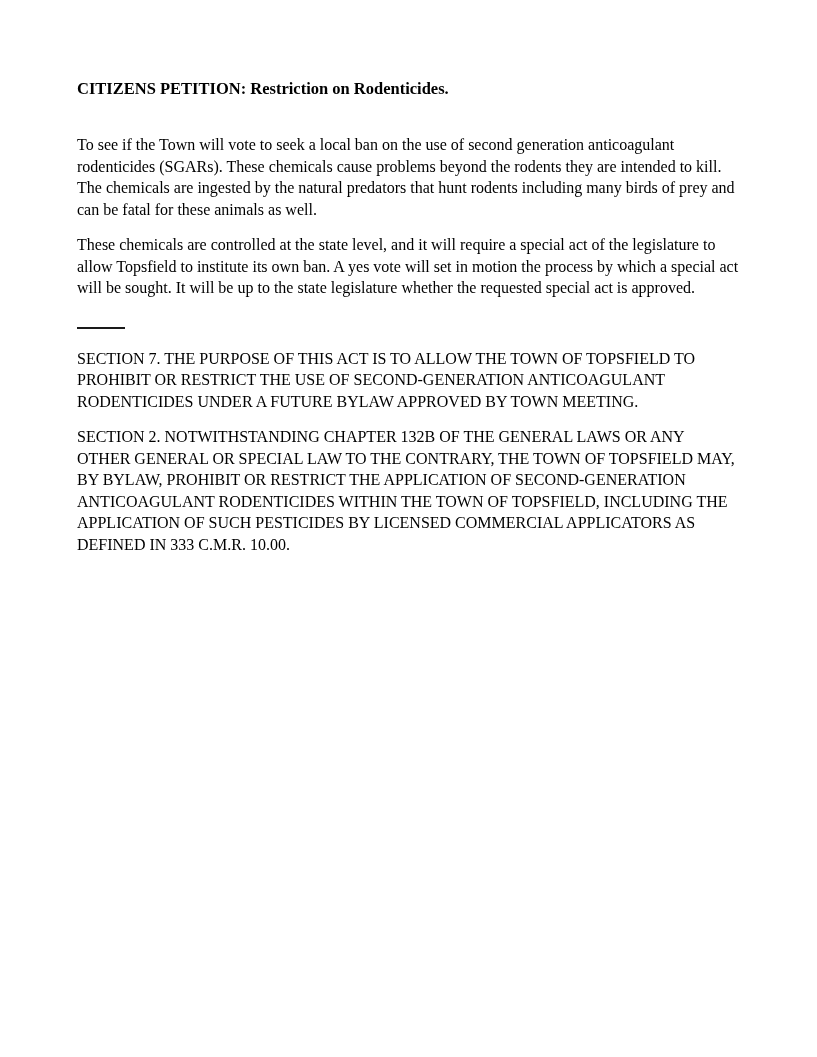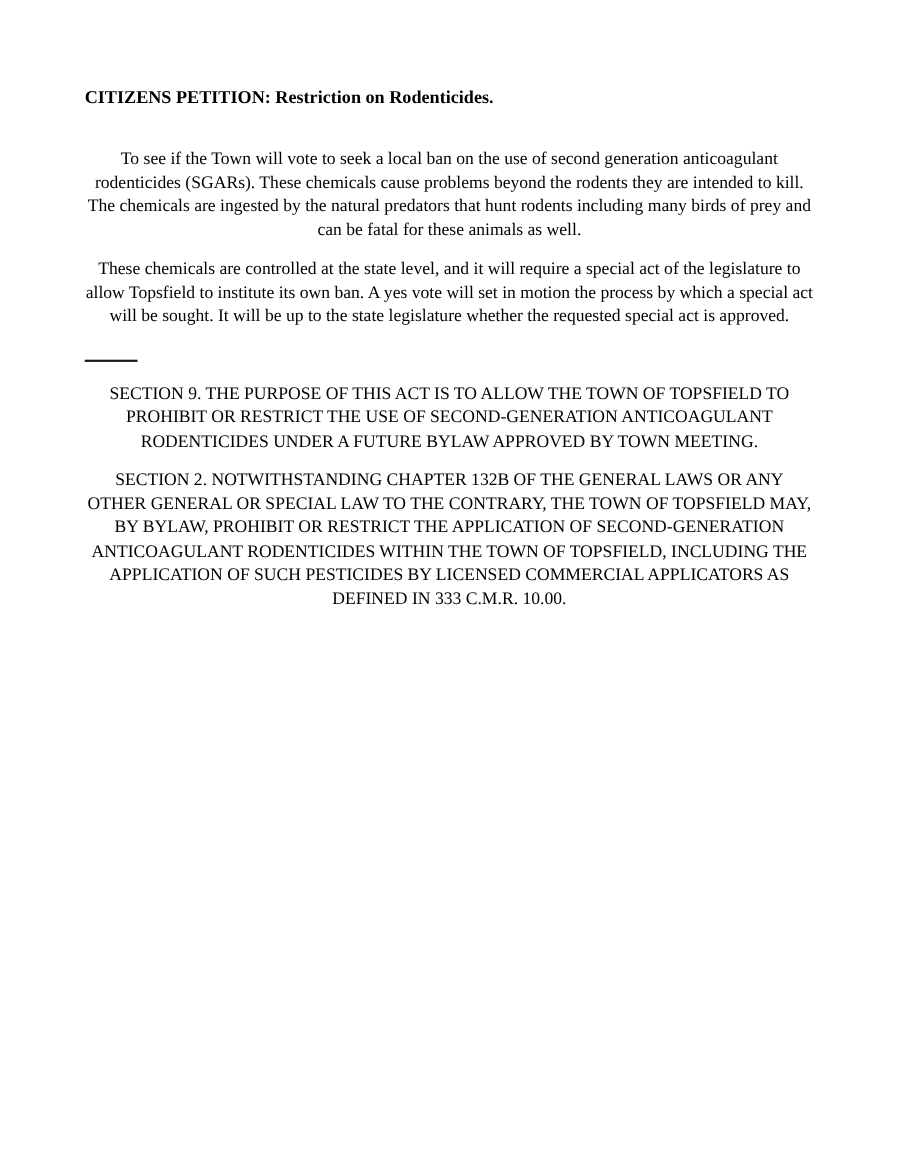--- a/index.html
+++ b/index.html
@@ -21,21 +21,21 @@
   .doc-title {
     font-size: 16.5px;
     font-weight: bold;
     line-height: 21px;
     margin: 0 0 35px 0;
   }
   .doc-par {
     font-size: 16px;
     line-height: 21.5px;
     margin: 0 0 14px 0;
-    text-align: center;
+    text-align: left;
   }
   .divider {
     width: 48px;
     height: 0;
     border-bottom: 2px solid #1a1a1a;
     margin: 28px 0 19px 0;
   }
 </style>
 </head>
 <body>
@@ -44,16 +44,16 @@
   <h1 class="doc-title">CITIZENS PETITION: Restriction on Rodenticides.</h1>
 
   <p class="doc-par">To see if the Town will vote to seek a local ban on the use of second generation anticoagulant rodenticides (SGARs). These chemicals cause problems beyond the rodents they are intended to kill. The chemicals are ingested by the natural predators that hunt rodents including many birds of prey and can be fatal for these animals as well.</p>
 
   <p class="doc-par">These chemicals are controlled at the state level, and it will require a special act of the legislature to allow Topsfield to institute its own ban. A yes vote will set in motion the process by which a special act will be sought. It will be up to the state legislature whether the requested special act is approved.</p>
 
   <div class="divider"></div>
 
 
 
-  <p class="doc-par">SECTION 9. THE PURPOSE OF THIS ACT IS TO ALLOW THE TOWN OF TOPSFIELD TO PROHIBIT OR RESTRICT THE USE OF SECOND-GENERATION ANTICOAGULANT RODENTICIDES UNDER A FUTURE BYLAW APPROVED BY TOWN MEETING.</p>
+  <p class="doc-par">SECTION 7. THE PURPOSE OF THIS ACT IS TO ALLOW THE TOWN OF TOPSFIELD TO PROHIBIT OR RESTRICT THE USE OF SECOND-GENERATION ANTICOAGULANT RODENTICIDES UNDER A FUTURE BYLAW APPROVED BY TOWN MEETING.</p>
 
   <p class="doc-par">SECTION 2. NOTWITHSTANDING CHAPTER 132B OF THE GENERAL LAWS OR ANY OTHER GENERAL OR SPECIAL LAW TO THE CONTRARY, THE TOWN OF TOPSFIELD MAY, BY BYLAW, PROHIBIT OR RESTRICT THE APPLICATION OF SECOND-GENERATION ANTICOAGULANT RODENTICIDES WITHIN THE TOWN OF TOPSFIELD, INCLUDING THE APPLICATION OF SUCH PESTICIDES BY LICENSED COMMERCIAL APPLICATORS AS DEFINED IN 333 C.M.R. 10.00.</p>
 </div>
 
 </body></html>

